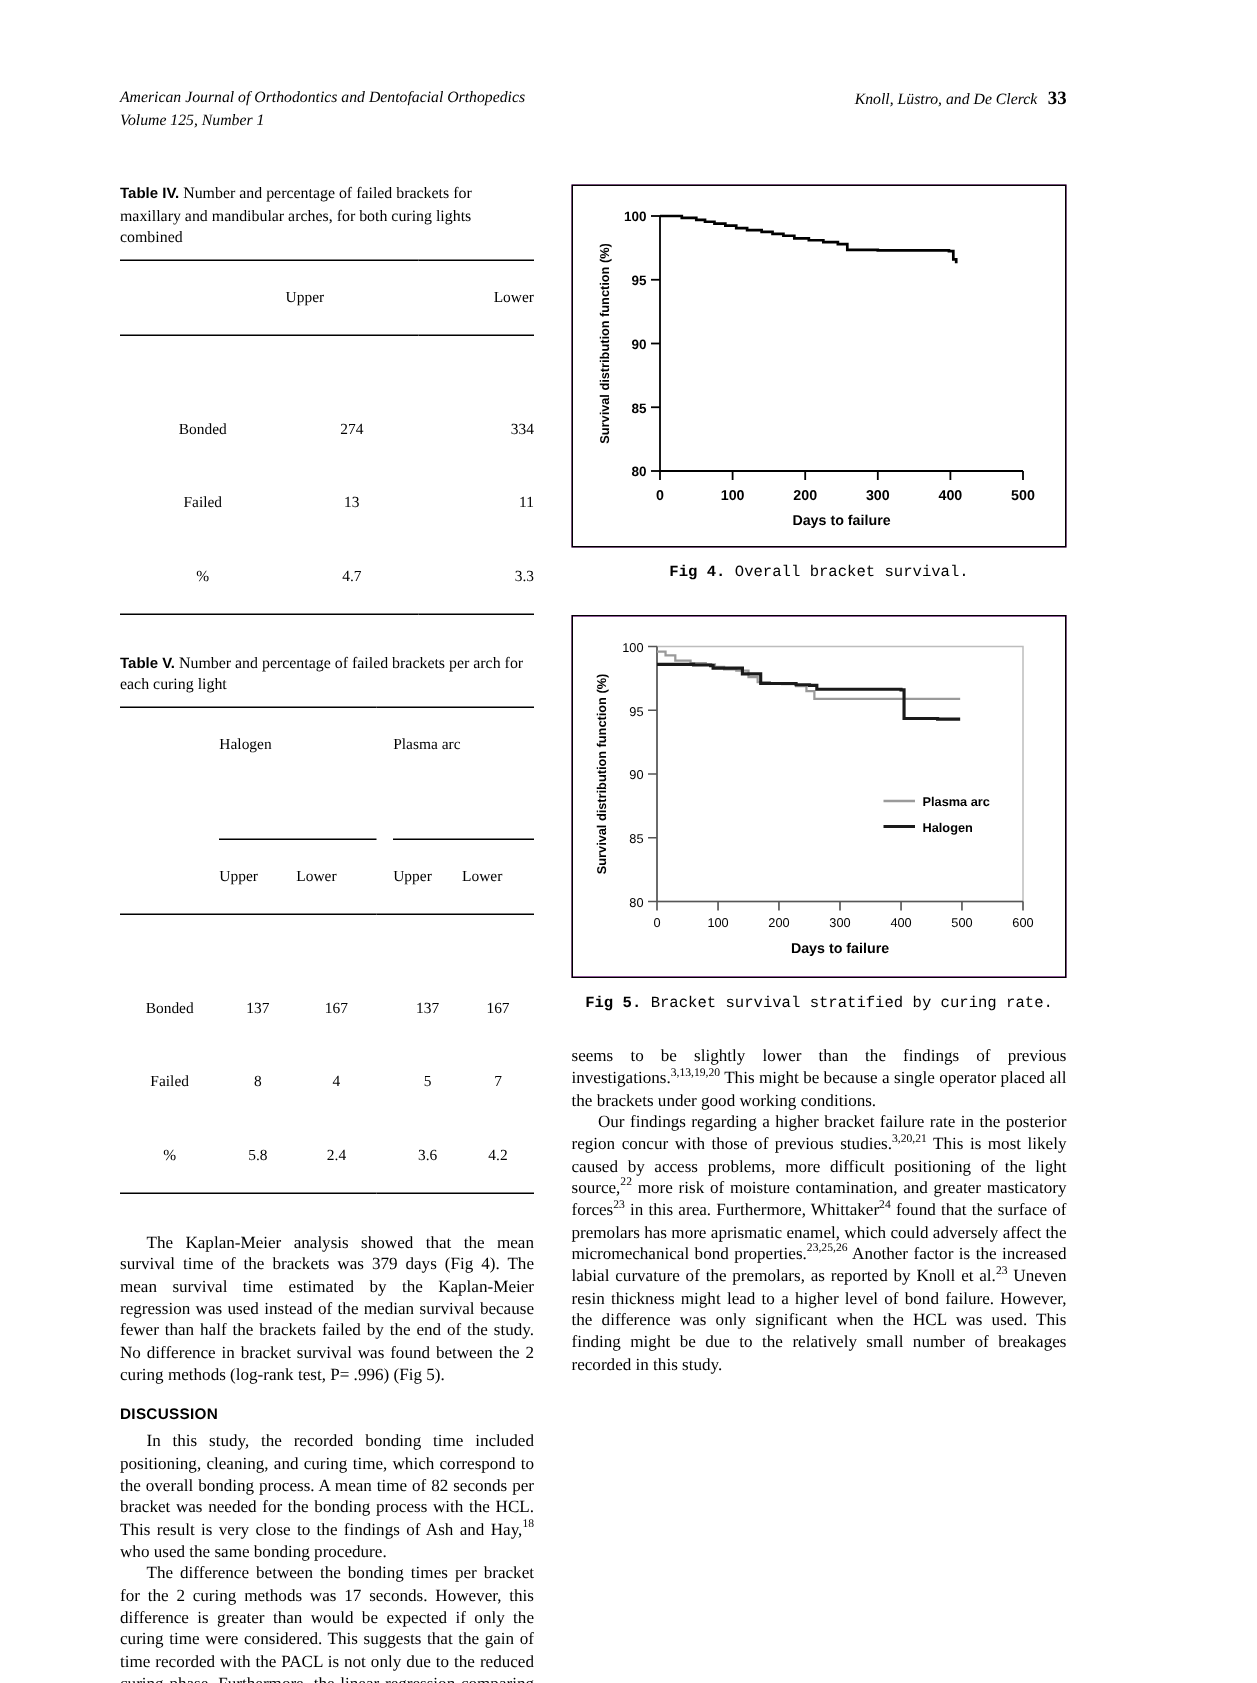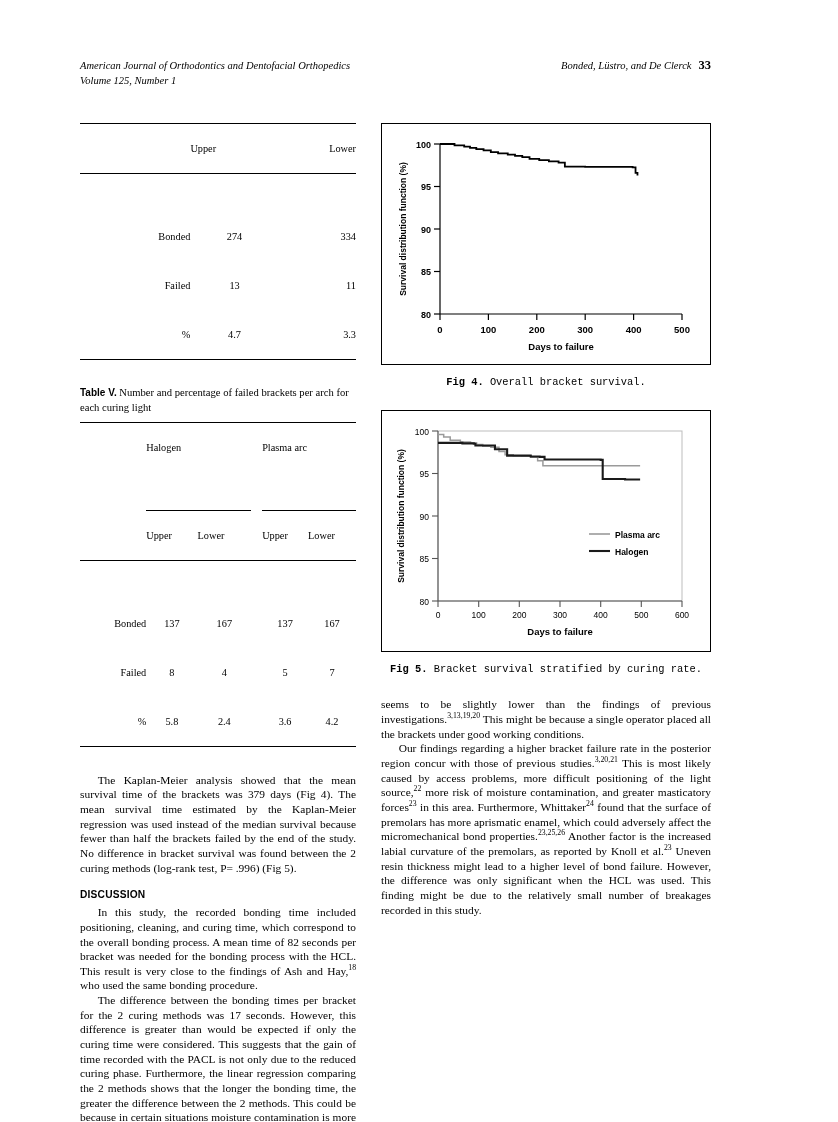--- a/index.html
+++ b/index.html
@@ -27,21 +27,21 @@
 
   
   .tbl-title { font-size:10.6px; line-height:1.33; margin-bottom:7px; font-family:"Liberation Serif", serif; }
   .tbl-title b { font-family:"Liberation Sans", sans-serif; font-size:10px; font-weight:bold; }
   table { width:100%; border-collapse: collapse; font-size:10.3px; }
   table td, table th { padding: 19px 0; font-weight: normal; }
   .rule-top td { border-top: 1.6px solid #000; }
   .rule-bot td { border-bottom: 1.1px solid #000; }
   .rule-thick td { border-bottom: 1.6px solid #000; }
   .numcell { text-align:center; }
-  .lbl { text-align:right; }
+  .lbl { text-align:center; }
   .grp-rule { border-bottom: 1px solid #000; }
   .spacer-row td { height: 7px; }
   .tbl-block { margin-bottom: 26px; }
 
   
   p.body { font-size:11.4px; line-height:1.285; text-align: justify; margin:0; text-indent: 1.55em; hyphens:auto; }
   p.body.noind { text-indent:0; }
   .sec-head { font-family:"Liberation Sans", sans-serif; font-size:10.2px; font-weight:bold; letter-spacing:0.2px; margin: 14px 0 5px 0; }
   sup { font-size: 0.68em; vertical-align: super; line-height:0; }
 
@@ -56,29 +56,30 @@
 <body>
 
 <div class="page">
 
   <div class="runhead">
     <div class="left">
       <div>American Journal of Orthodontics and Dentofacial Orthopedics</div>
       <div>Volume 125, Number 1</div>
     </div>
     <div class="right">
-      <span>Bonded, Lüstro, and De Clerck</span><span class="pageno">33</span>
+      <span>Knoll, Lüstro, and De Clerck</span><span class="pageno">33</span>
     </div>
   </div>
 
   <div class="cols">
 
     <div class="col left">
 
       <div class="tbl-block">
+        <div class="tbl-title"><b>Table IV.</b><span> Number and percentage of failed brackets for maxillary and mandibular arches, for both curing lights combined</span></div>
         <table>
           <tbody>
               <tr class="rule-top rule-bot">
             <td class="lbl" style="width:40%"></td>
             <td class="grp-hdr" style="width:32%">Upper</td>
             <td class="grp-hdr" style="width:28%;text-align:right">Lower</td>
           </tr>
           <tr class="spacer-row">
                 <td colspan="3"></td>
               </tr>

